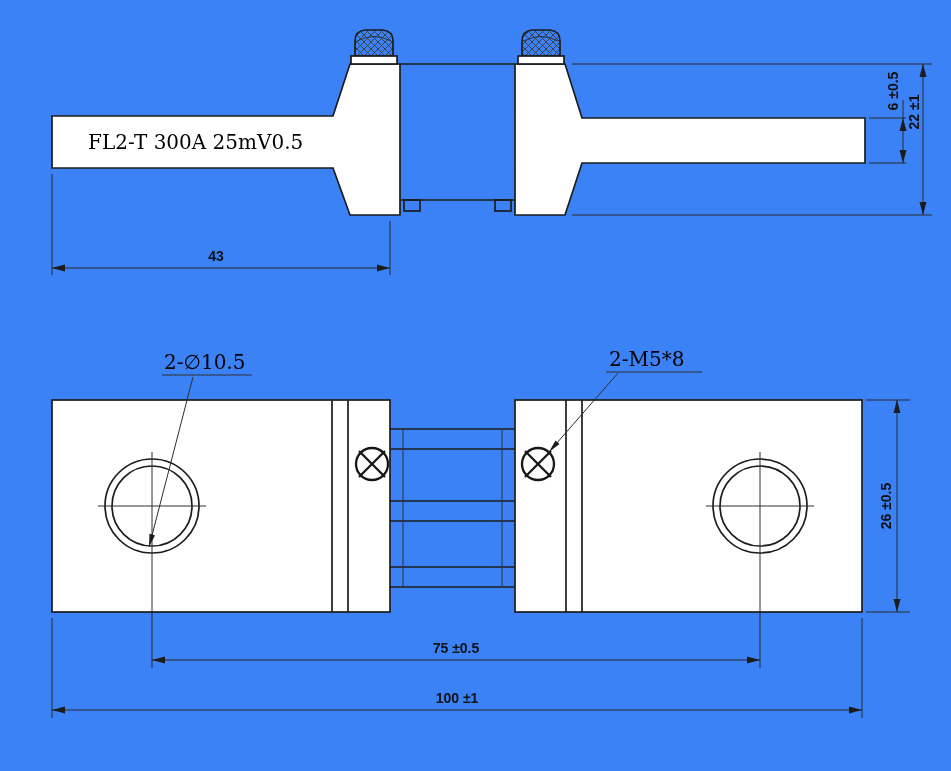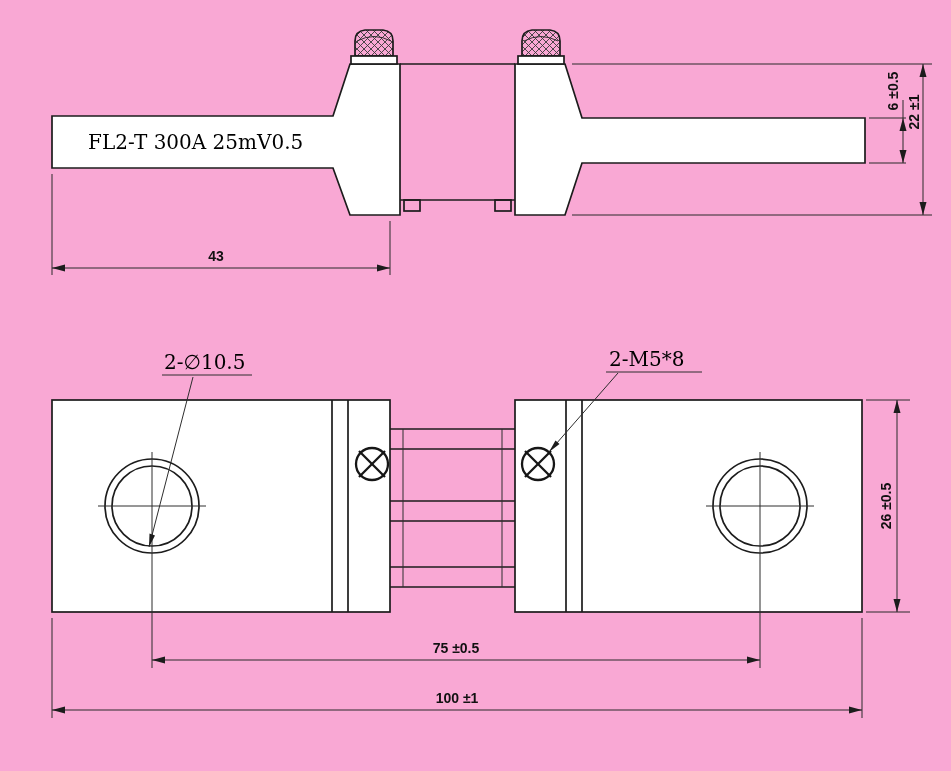--- a/index.html
+++ b/index.html
@@ -1,16 +1,16 @@
 <!DOCTYPE html>
 <html><head>
 <meta charset="utf-8">
 <style>
   html, body { margin: 0; padding: 0; background: #ffffff; }
-  #canvas { width: 951px; height: 771px; background: #f9a8d4; position: relative; overflow: hidden; }
+  #canvas { width: 951px; height: 771px; background: #3b82f6; position: relative; overflow: hidden; }
   svg { display: block; }
   .ol   { stroke: #1c1c1c; stroke-width: 1.7; fill: none; stroke-linejoin: miter; }
   .olw  { stroke: #1c1c1c; stroke-width: 1.7; fill: #ffffff; stroke-linejoin: miter; }
   .bold { stroke: #161616; stroke-width: 2.3; fill: none; }
   .thin { stroke: #2e2e2e; stroke-width: 1; fill: none; }
   .dim  { stroke: #2b2b2b; stroke-width: 1; fill: none; }
   .arr  { fill: #1c1c1c; stroke: none; }
   .dimtext { font-family: "Liberation Sans", sans-serif; font-size: 14px; font-weight: bold; fill: #111111; }
   .labeltext { font-family: "DejaVu Serif", "DejaVu Sans", "Liberation Serif", serif; font-size: 20px; fill: #000000; }
 </style>

